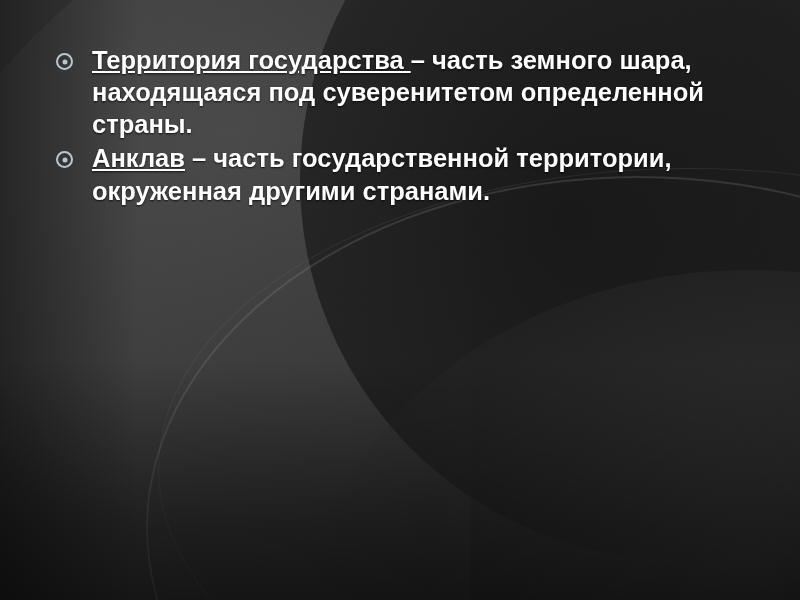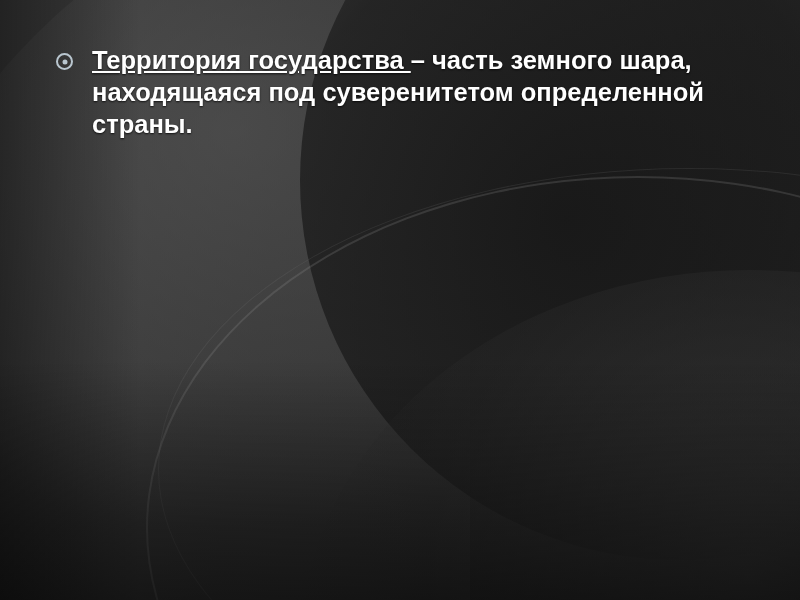--- a/index.html
+++ b/index.html
@@ -148,15 +148,19 @@
   <div class="bg-arc2"></div>
   <div class="bg-left-fade"></div>
   <div class="bg-bottom-fade"></div>
 
   <div class="content">
     <ul class="bullets">
       <li>
         <span class="bullet-icon"></span>
         <span class="term">Территория государства </span><span class="rest">– часть земного шара, находящаяся под суверенитетом определенной страны.</span>
       </li>
+      <li>
+        <span class="bullet-icon"></span>
+        <span class="term">Анклав</span><span class="rest"> – часть государственной территории, окруженная другими странами.</span>
+      </li>
     </ul>
   </div>
 </div>
 
 </body></html>

